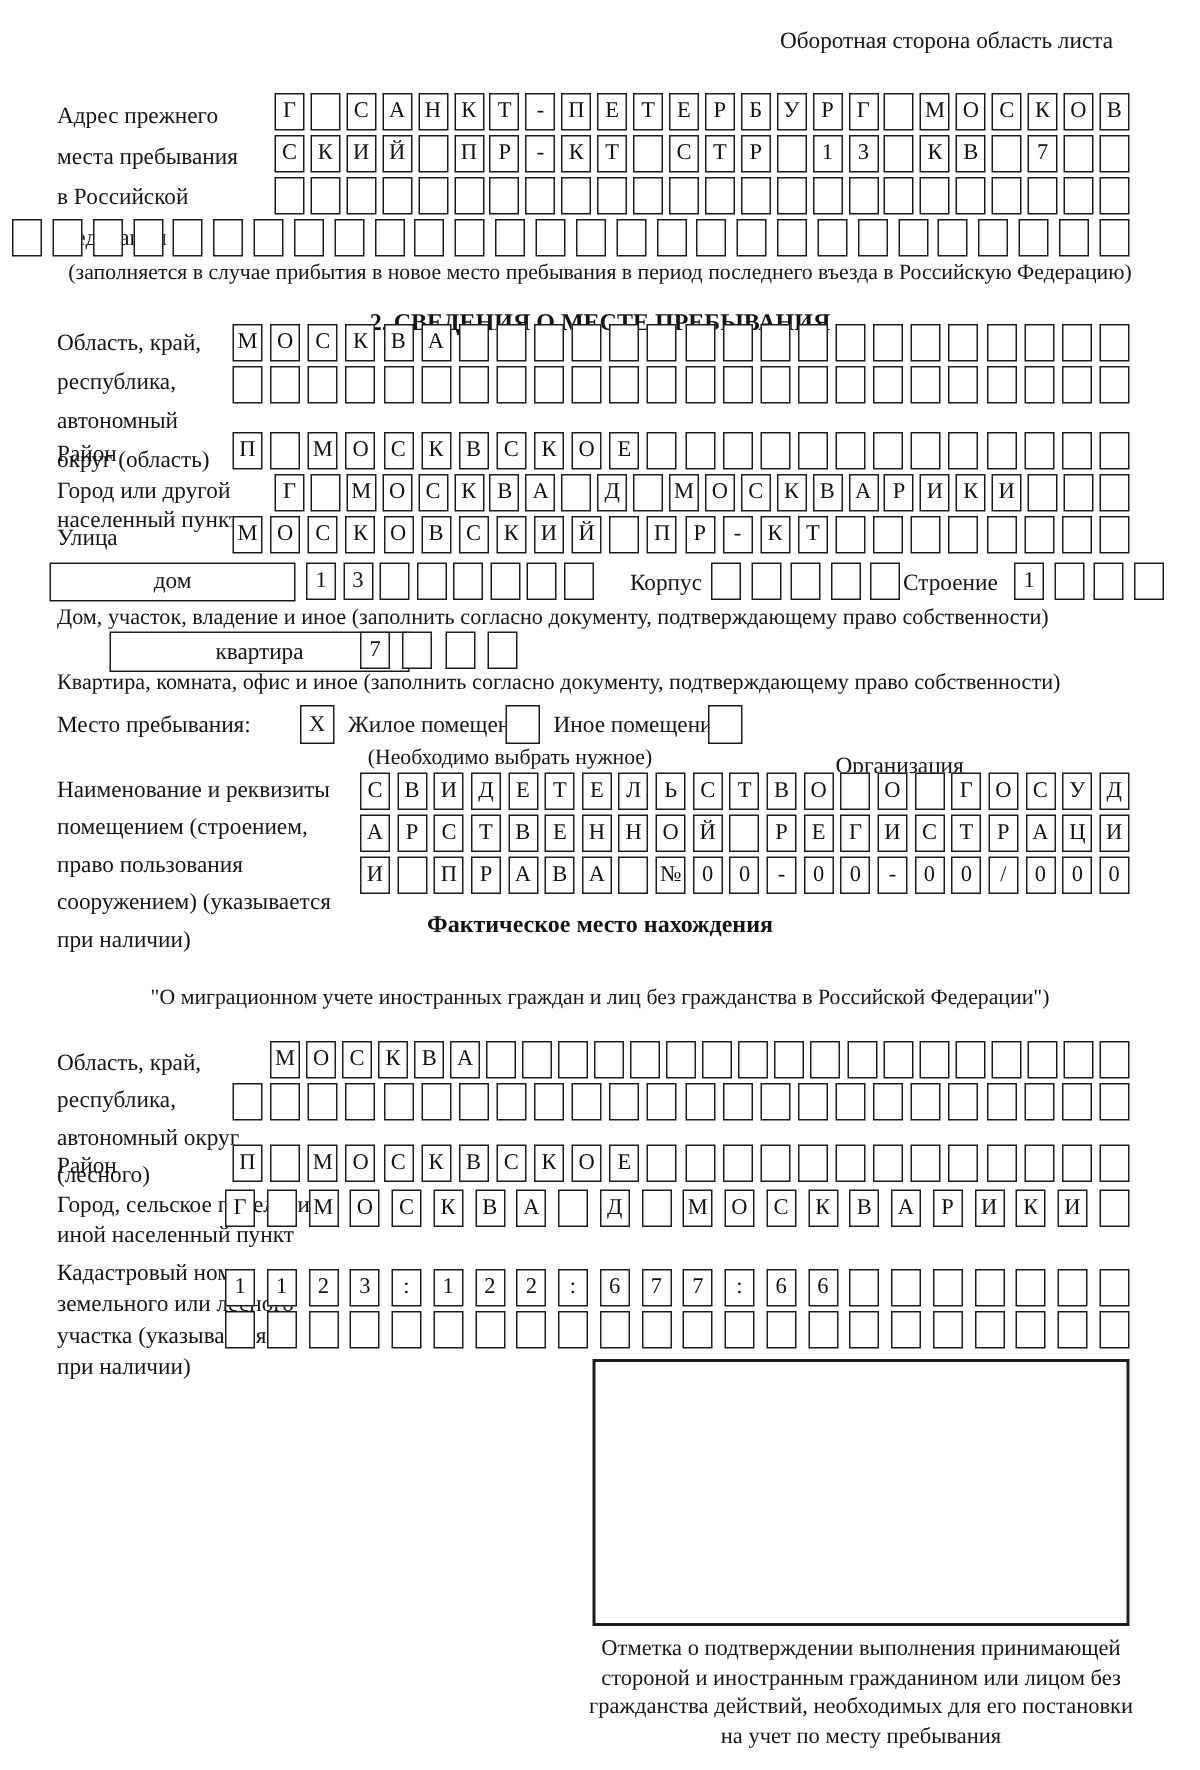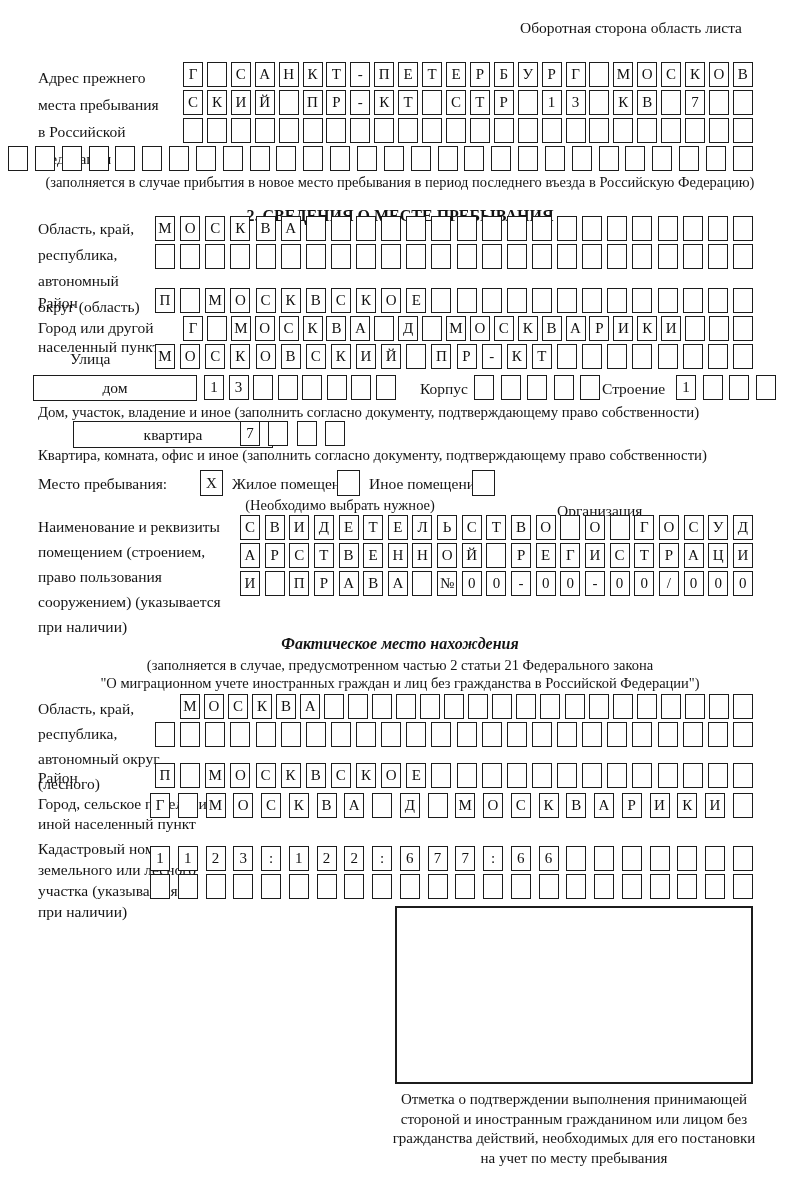--- a/index.html
+++ b/index.html
@@ -266,21 +266,21 @@
       <span class="cell">А</span>
       <span class="cell">Р</span>
       <span class="cell">И</span>
       <span class="cell">К</span>
       <span class="cell">И</span>
       <span class="cell"></span>
       <span class="cell"></span>
       <span class="cell"></span>
     </div>
 
-  <div class="abs lbl" style="left:38px;top:349px;margin-left:32px;">Улица</div>
+  <div class="abs lbl" style="left:38px;top:349px;">Улица</div>
   <div class="row" style="left:155px;top:344px;width:598px;">
       <span class="cell">М</span>
       <span class="cell">О</span>
       <span class="cell">С</span>
       <span class="cell">К</span>
       <span class="cell">О</span>
       <span class="cell">В</span>
       <span class="cell">С</span>
       <span class="cell">К</span>
       <span class="cell">И</span>
@@ -417,23 +417,22 @@
       <span class="cell">0</span>
       <span class="cell">-</span>
       <span class="cell">0</span>
       <span class="cell">0</span>
       <span class="cell">/</span>
       <span class="cell">0</span>
       <span class="cell">0</span>
       <span class="cell">0</span>
     </div>
 
-  <div class="abs title" style="top:635px;left:0;font-style:italic;">Фактическое место нахождения</div>
+  <div class="abs title" style="top:608px;left:0;">Фактическое место нахождения</div>
   <div class="abs caption multi-lbl" style="top:656px;left:0;line-height:18px;">
-      <div class="lline">(заполняется в случае, предусмотренном частью 2 статьи 21 Федерального закона</div>
       <div class="lline">"О миграционном учете иностранных граждан и лиц без гражданства в Российской Федерации")</div>
     </div>
 
   <div class="abs lbl multi-lbl" style="left:38px;top:696px;line-height:25px;">
       <div class="lline">Область, край,</div>
       <div class="lline">республика,</div>
       <div class="lline">автономный округ</div>
       <div class="lline">(лесного)</div>
     </div>
   <div class="row" style="left:180px;top:694px;width:573px;">

